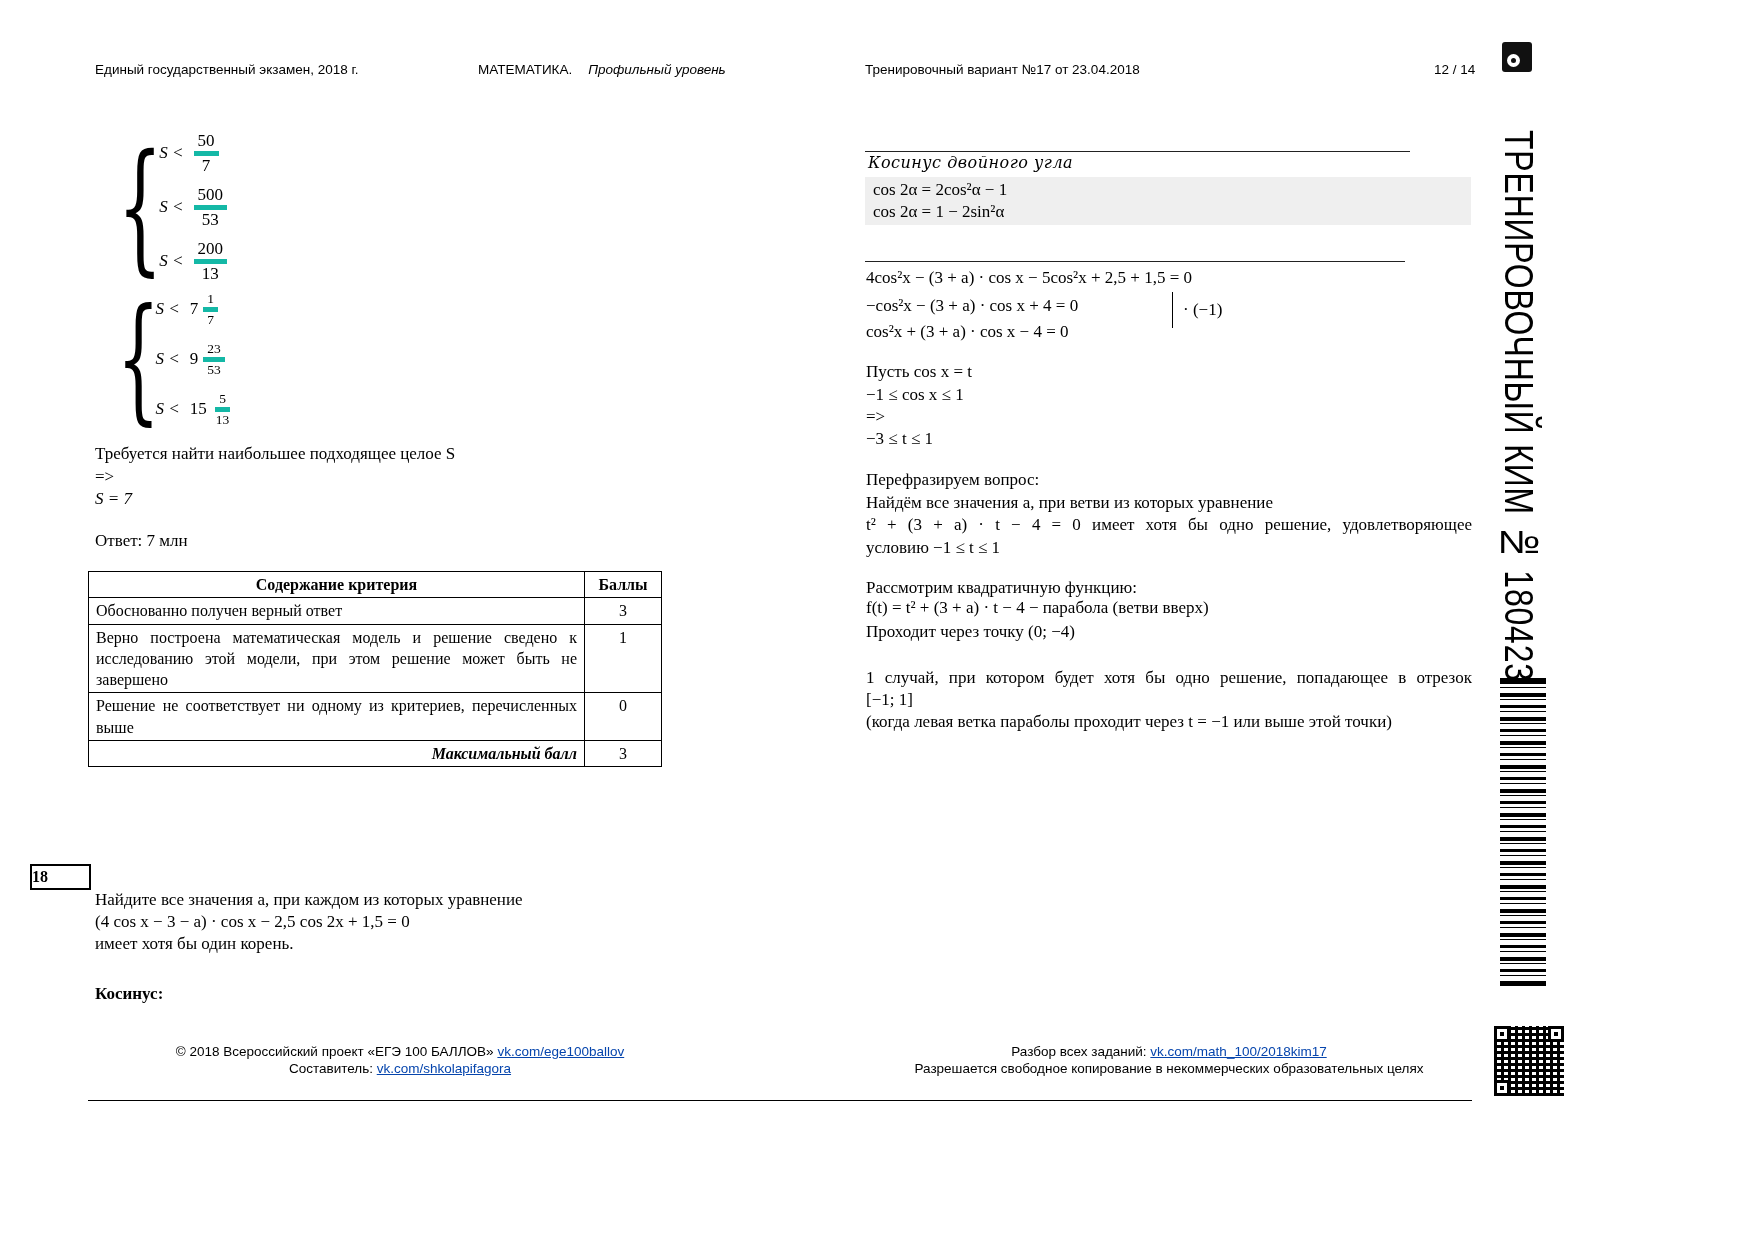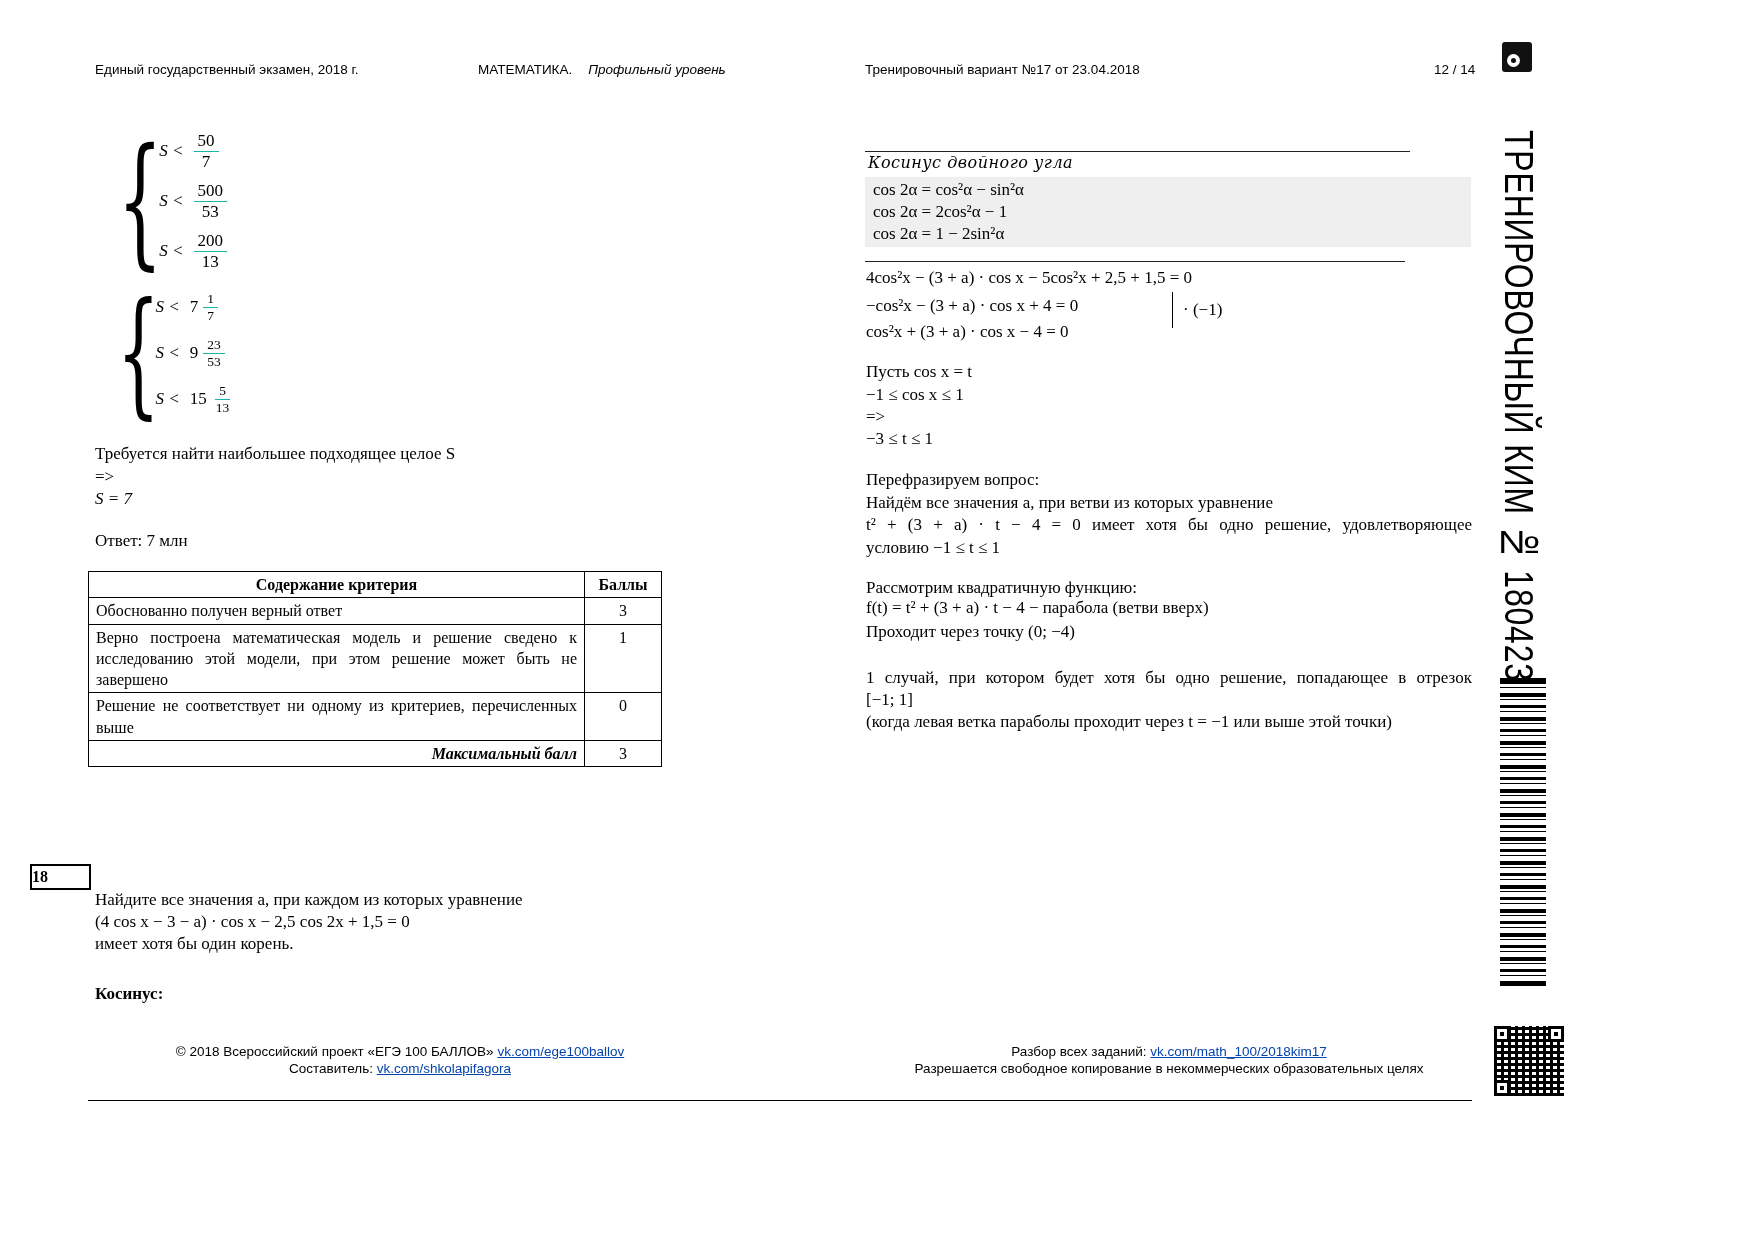--- a/index.html
+++ b/index.html
@@ -53,21 +53,21 @@
   .system{position:absolute;display:flex;align-items:center;}
   .sys1{left:95px;top:126px;}
   .sys2{left:95px;top:284px;}
   .brace{font-family:"DejaVu Serif",serif;font-size:142px;line-height:1;font-weight:400;
          transform:scaleX(0.5);transform-origin:center;margin-right:-26px;}
   .sys2 .brace{font-size:136px;}
   .sysrows{display:flex;flex-direction:column;}
   .sysrow{display:flex;align-items:center;margin:5px 0;font:17px "Liberation Serif",serif;}
   .lhs{font-style:italic;margin-right:10px;}
   .frac{display:inline-flex;flex-direction:column;align-items:center;line-height:1.15;}
-  .frac .fn{border-bottom:1px solid #14b8a6;padding:0 4px;}
+  .frac .fn{border-bottom:5px solid #14b8a6;padding:0 4px;}
   .frac .fd{padding:0 4px;}
   .whole{margin-right:5px;}
   .sfrac{font-size:13.5px;line-height:1.15;}
   .sys2 .sysrow{margin:7px 0;}
 
   
   .l-req{left:95px;top:444px;}
   .l-arrow{left:95px;top:467px;}
   .l-sval{left:95px;top:489px;font-style:italic;}
   .l-ans{left:95px;top:531px;}
@@ -236,21 +236,20 @@
   <div class="prob-text">
     <div>Найдите все значения a, при каждом из которых уравнение</div>
     <div>(4 cos x − 3 − a) · cos x − 2,5 cos 2x + 1,5 = 0</div>
     <div>имеет хотя бы один корень.</div>
   </div>
   <div class="t l-sol">Косинус:</div>
 
   <div class="rule r-rule1"></div>
   <div class="t r-note">Косинус двойного угла</div>
   <div class="r-gray">
-    <div>cos 2α = cos²α − sin²α</div>
     <div>cos 2α = 2cos²α − 1</div>
     <div>cos 2α = 1 − 2sin²α</div>
   </div>
   <div class="rule r-rule2"></div>
 
   <div class="t r-eq1">4cos²x − (3 + a) · cos x − 5cos²x + 2,5 + 1,5 = 0</div>
   <div class="t r-eq2">−cos²x − (3 + a) · cos x + 4 = 0</div>
   <div class="r-eq2note">
     <span>· (−1)</span>
   </div>

